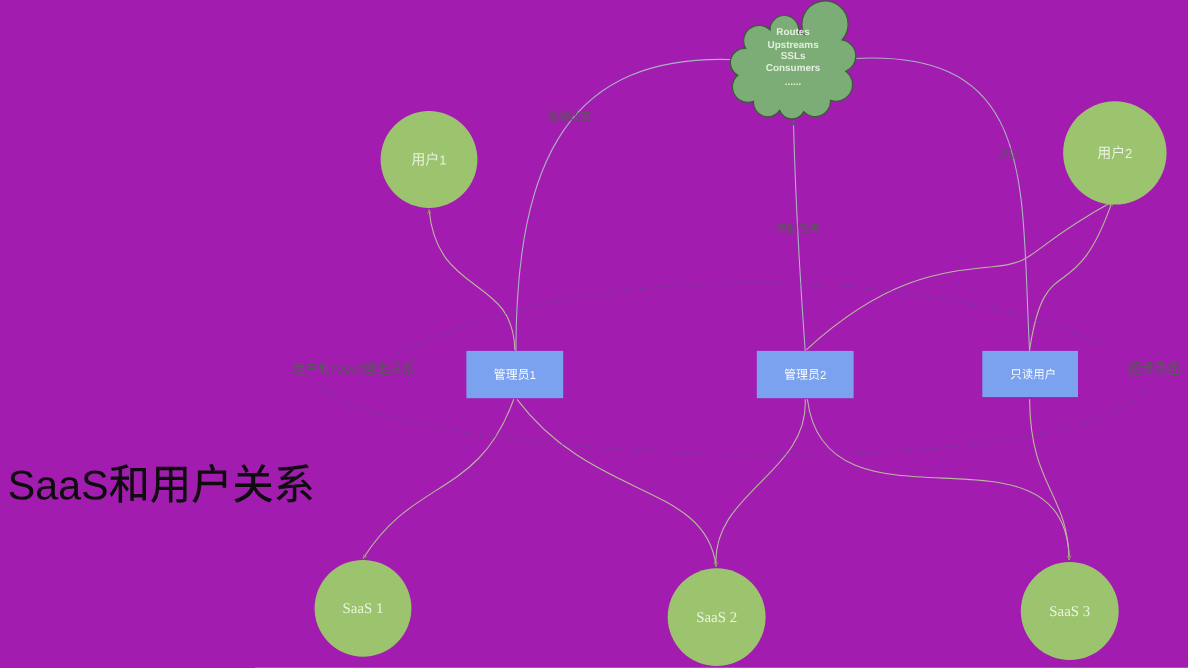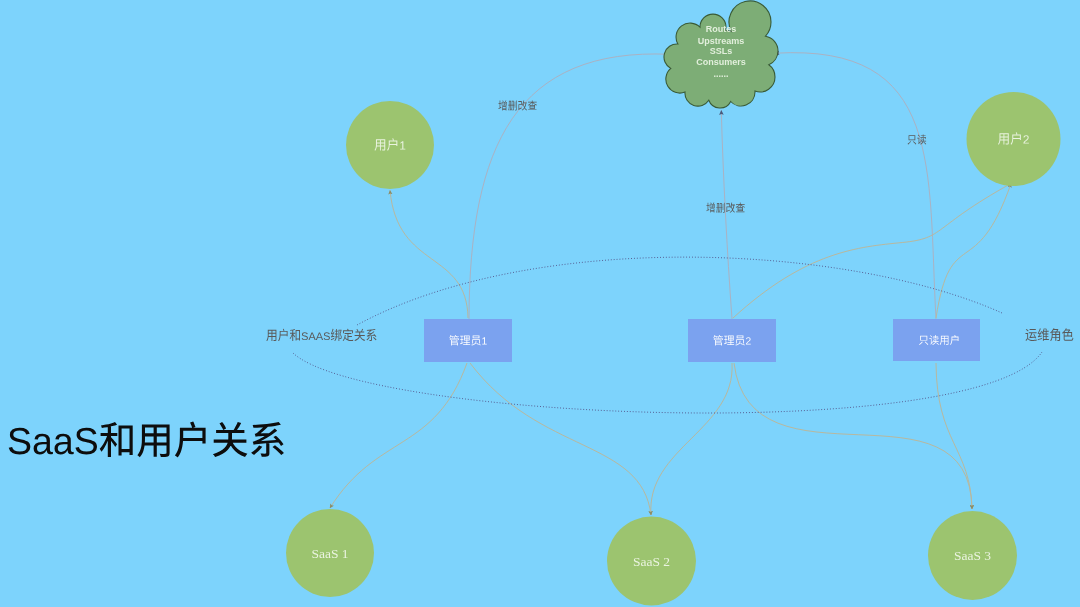--- a/index.html
+++ b/index.html
@@ -1,19 +1,19 @@
 <!DOCTYPE html>
 <html><head>
 <meta charset="utf-8">
 <title>SaaS和用户关系</title>
 <style>
 html,body{margin:0;padding:0;}
 body{width:1080px;height:607px;background:#FFFFFF;overflow:hidden;
      font-family:"Liberation Sans",sans-serif;}
-#stage{position:relative;width:1080px;height:607px;background:#7dd3fc;}
+#stage{position:relative;width:1080px;height:607px;background:#a21caf;}
 svg.layer{position:absolute;left:0;top:0;width:1080px;height:607px;}
 svg.layer text{white-space:pre;}
 </style>
 </head>
 <body>
 
 <div id="stage">
 <svg class="layer" viewBox="0 0 1080 607">
 <defs>
 <marker id="ah-olive" viewBox="0 0 10 10" refX="9.2" refY="5" markerWidth="4.6" markerHeight="4.6" orient="auto-start-reverse">

